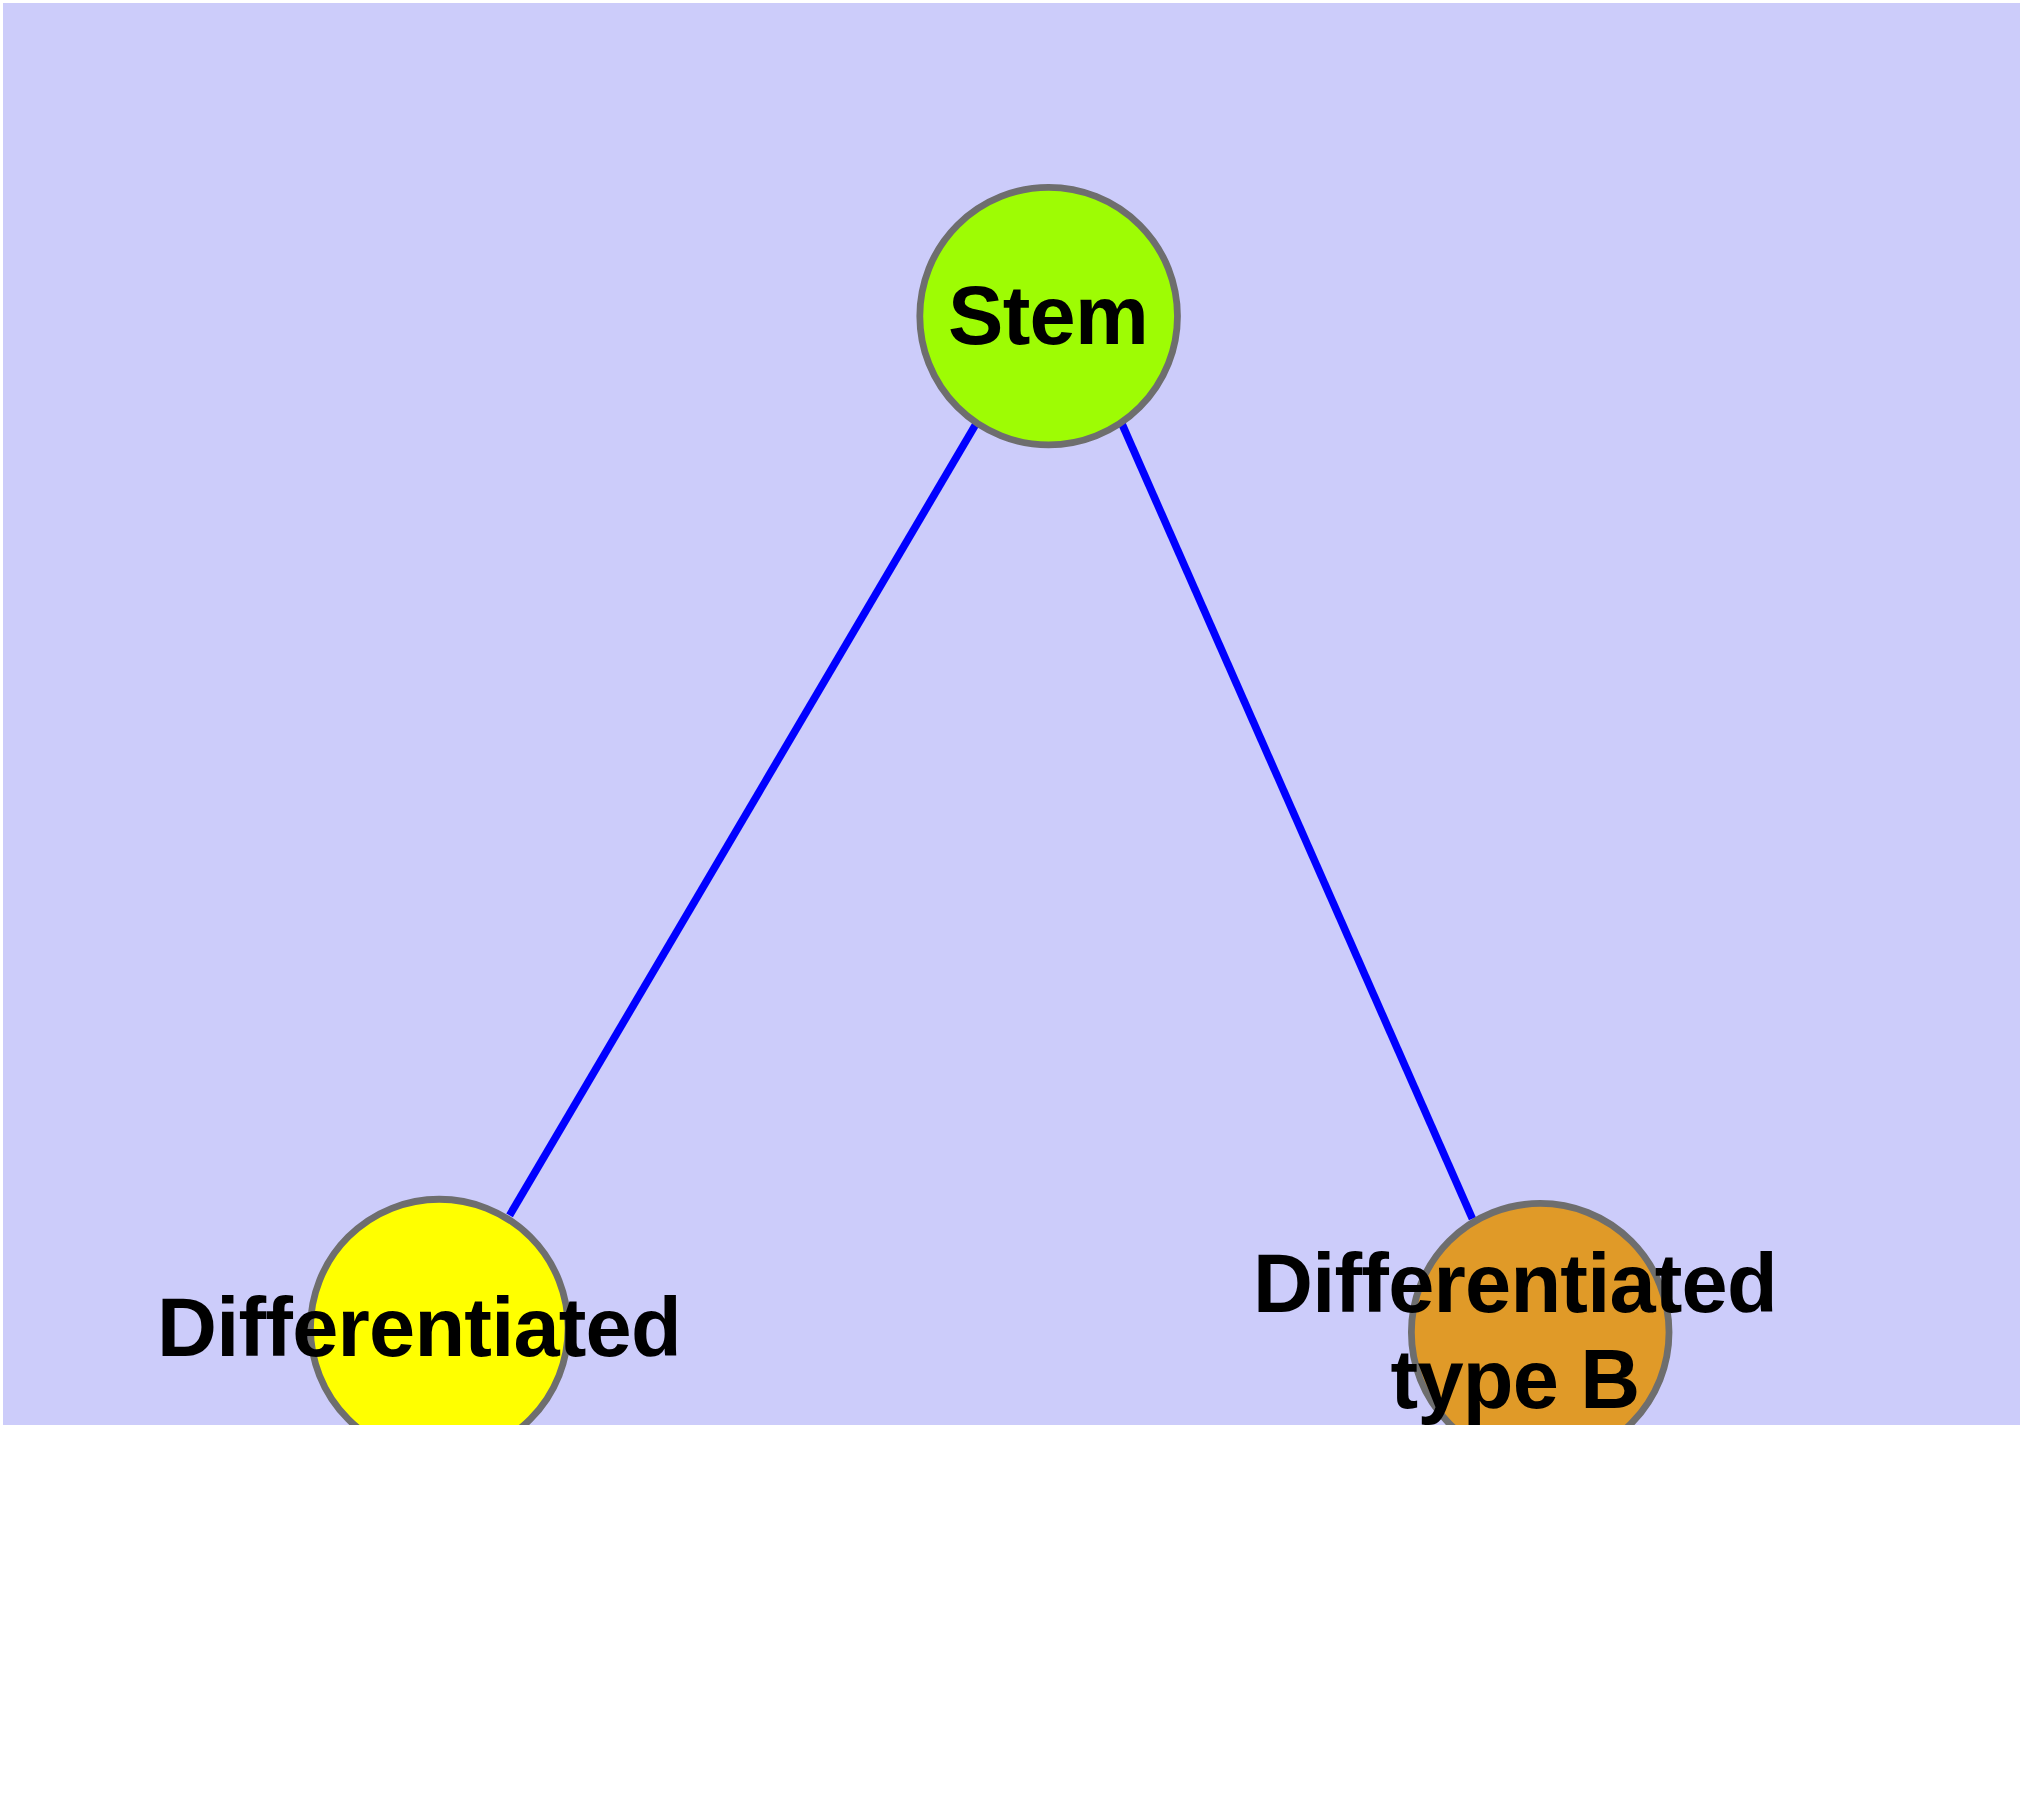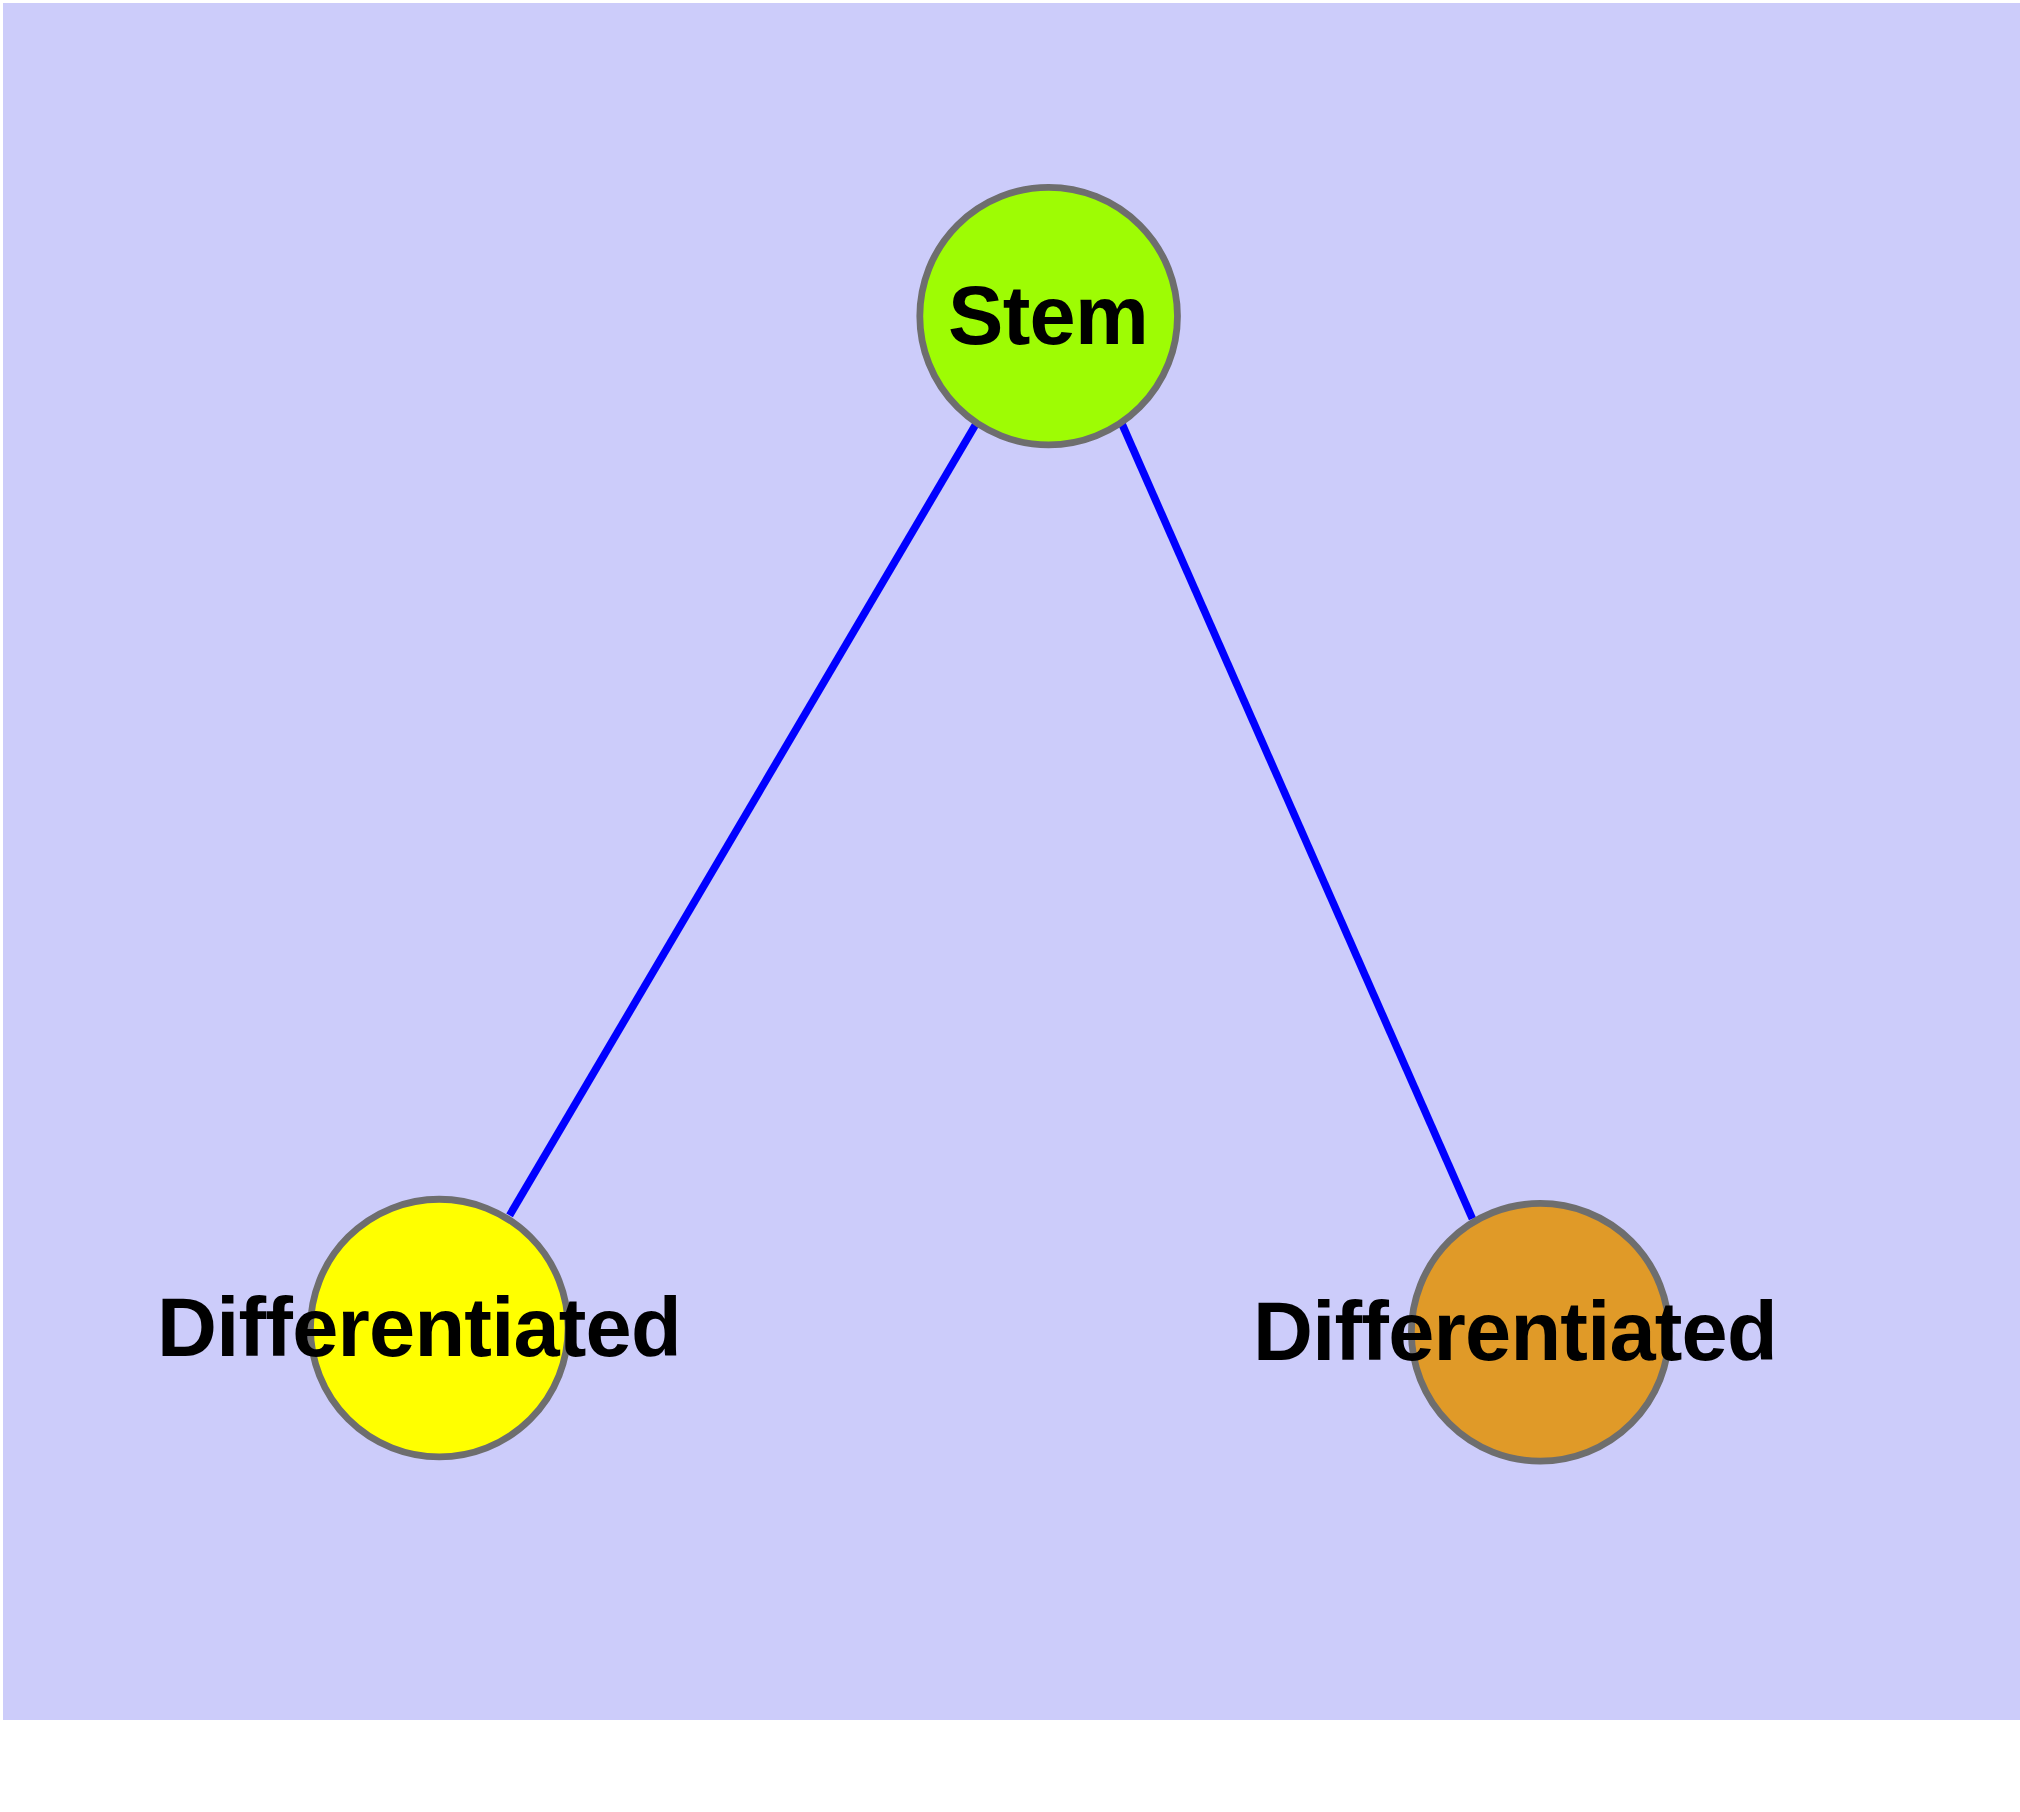--- a/index.html
+++ b/index.html
@@ -3,21 +3,21 @@
 <meta charset="utf-8">
 <style>
   html, body {
     margin: 0;
     padding: 0;
     background: #ffffff;
   }
   #stage {
     position: relative;
     width: 2021px;
-    height: 1720px;
+    height: 1425px;
     overflow: hidden;
     background: #ffffff;
     font-family: "Liberation Sans", "DejaVu Sans", sans-serif;
   }
   #canvas-bg {
     position: absolute;
     left: 3.4px;
     top: 3.4px;
     width: 2017px;
     height: 1809px;
@@ -72,16 +72,16 @@
       <circle class="node-circle" cx="1237" cy="373" r="152" fill="#9efc04"></circle>
       <circle class="node-circle" cx="518" cy="1567" r="152" fill="#ffff00"></circle>
       <circle class="node-circle" cx="1817" cy="1572" r="152" fill="#e09a28"></circle>
     </g>
   </svg>
 
   <div class="node-label" style="left:1048px; top:316px;"><span>Stem</span></div>
 
   <div class="node-label" style="left:419px; top:1328px;"><span>Differentiated</span><br></div>
 
-  <div class="node-label" style="left:1515px; top:1332px;"><span>Differentiated</span><br></div>
+  <div class="node-label" style="left:1515px; top:1332px;"><span>Differentiated</span><br><span>type B</span></div>
 
 </div>
 
 
 </body></html>

